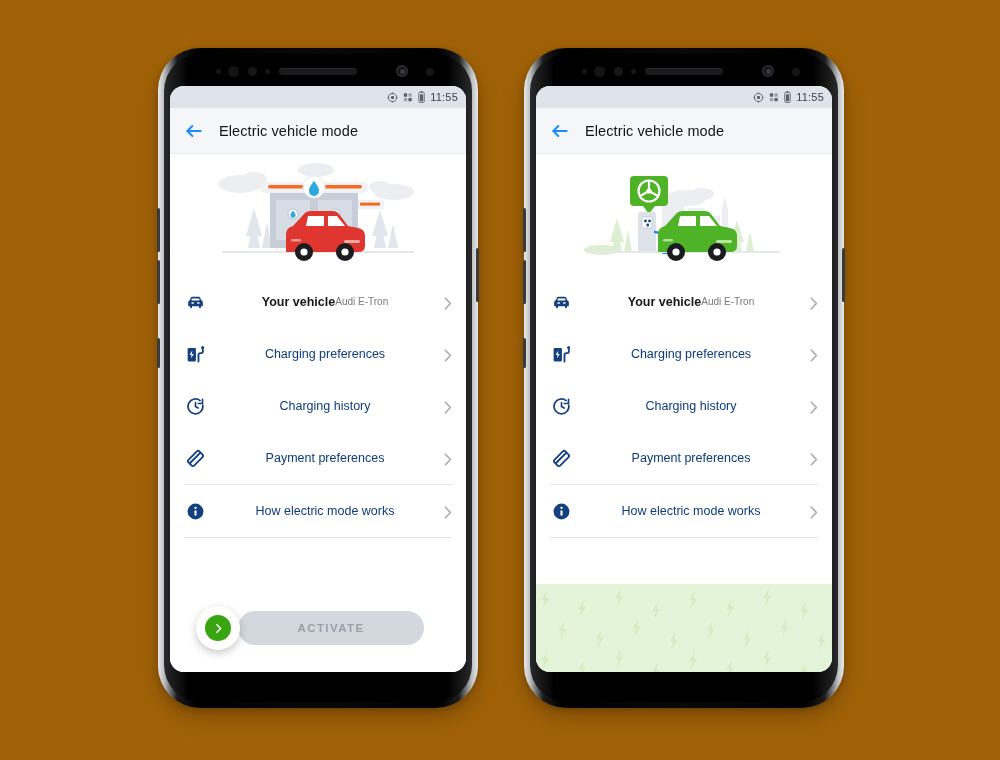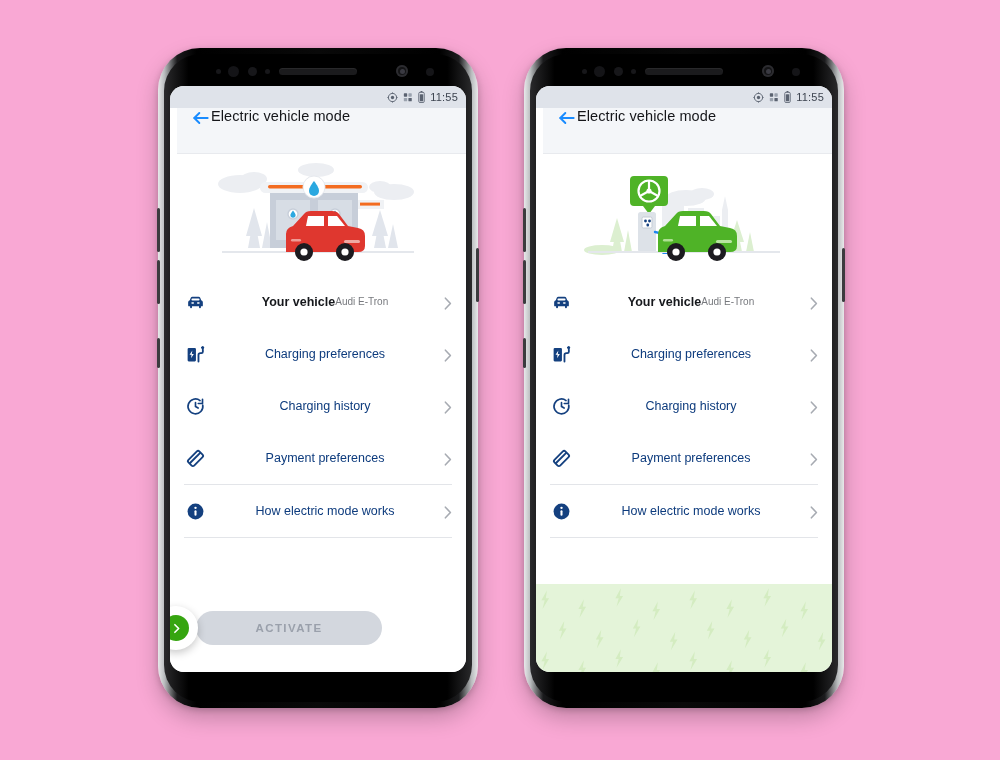--- a/index.html
+++ b/index.html
@@ -2,21 +2,21 @@
 <html><head>
 <meta charset="utf-8">
 <style>
   * { box-sizing: border-box; margin: 0; padding: 0; }
   html, body {
     width: 1000px; height: 760px;
     background: #ffffff;
     font-family: "Liberation Sans", sans-serif;
     overflow: hidden;
   }
-  .stage { position: relative; width: 1000px; height: 760px; background:#f9a8d4;padding-left:44px; }
+  .stage { position: relative; width: 1000px; height: 760px; background:#a16207;padding-left:44px; }
 
   
   .phone {
     position: absolute;
     width: 320px; height: 660px;
     border-radius: 42px;
     background: linear-gradient(90deg,#e8e9ea 0%,#b9bcbe 2%,#1a1a1c 6%,#000 12%,#090909 50%,#000 88%,#1c1c1e 94%,#b9bcbe 98%,#e8e9ea 100%);
     box-shadow: 0 10px 22px rgba(0,0,0,.22), 0 2px 6px rgba(0,0,0,.18);
     padding: 0;
   }
@@ -68,23 +68,22 @@
     display:flex; align-items:center; justify-content:flex-end;
     padding-right:8px; gap:5px;
     color:#4c5463; font-size:10px;
   }
   .sb-icon { display:flex; align-items:center; }
   .sb-time { font-size:11px; color:#3d4450; letter-spacing:.2px; }
 
   
   .appbar {
     height:46px; background:#f4f6f9;
-    display:flex; gap:0; padding-left:14px;
+    display:flex; align-items:center; gap:15px; padding-left:14px;
     border-bottom:1px solid #e8eaee;
-    margin-left:7px;
   }
   .back-arrow { width:20px; height:20px; flex:none; }
   .appbar-title { font-size:14.5px; color:#15161a; letter-spacing:.1px; }
 
   
   .hero { height:120px; background:#fff; display:flex; align-items:center; justify-content:center; }
   .hero svg { display:block; }
 
   
   .list { flex:1; background:#fff; padding: 2px 0 0 0; }
@@ -97,21 +96,21 @@
   .row-icon { width:22px; height:22px; flex:none; display:flex; align-items:center; justify-content:center; }
   .row-text { flex:1; display:flex; flex-direction:row; justify-content:center; }
   .row-title { font-size:12.5px; color:#0d3b7d; }
   .row-title.strong { color:#16181c; font-weight:bold; }
   .row-sub { font-size:10px; color:#77797e; margin-top:1px; }
   .chev { width:8px; height:13px; flex:none; }
   .divider { height:1px; background:#e3e5e9; margin: 0 14px; }
 
   
   .action-area {
-    height:88px; display:flex; align-items:center; justify-content:flex-start;
+    height:88px; display:flex; align-items:center; justify-content:center;
     background:#ffffff; position:relative;
   }
   .action-area.activated { background:#e4f4d9; }
   .bolt-pattern { position:absolute; inset:0; opacity:.55; }
 
   .slider {
     position:relative; width:186px; height:34px; border-radius:19px;
     display:flex; align-items:center; justify-content:center;
   }
   .slider.inactive { background:#d3d7de; margin-left:26px; }

